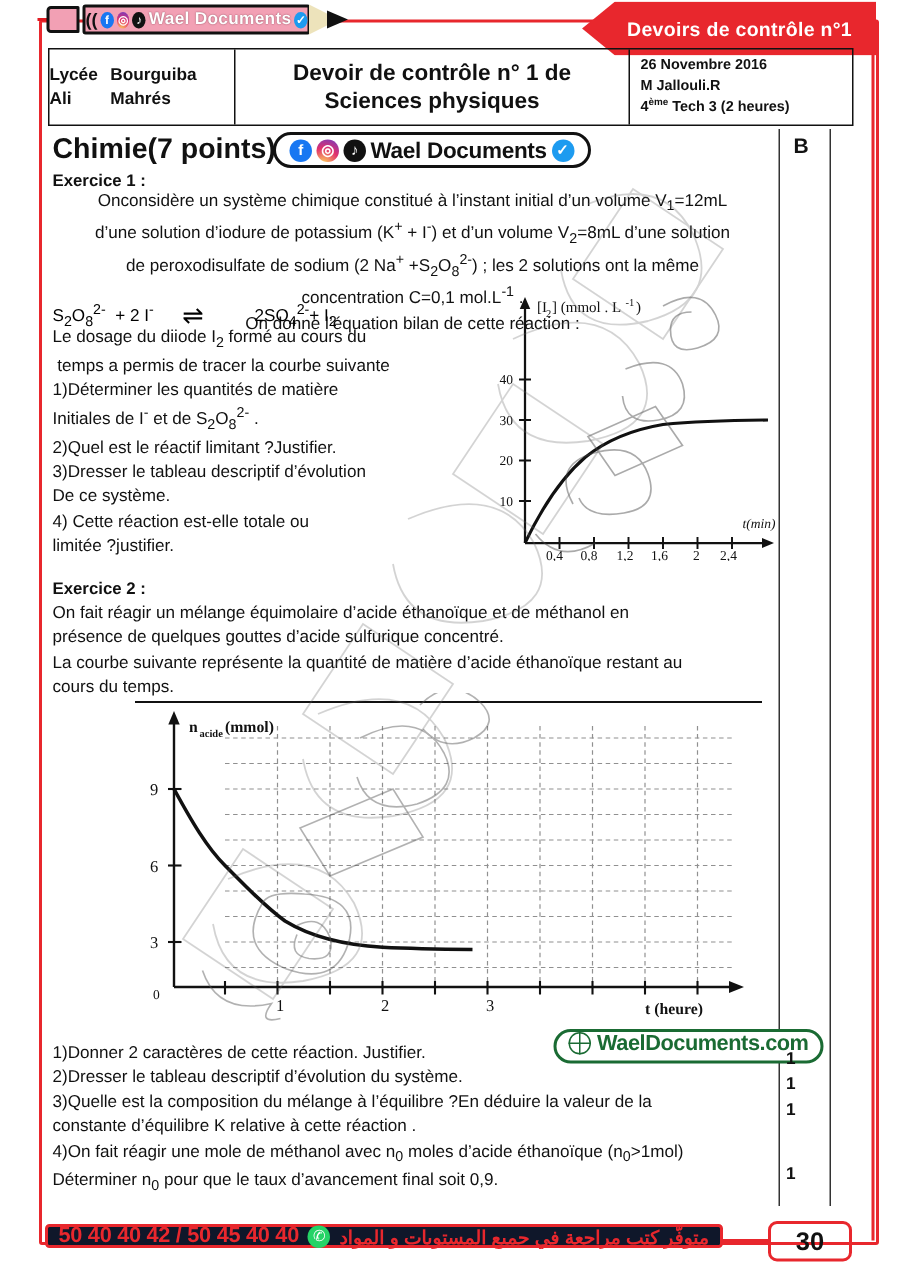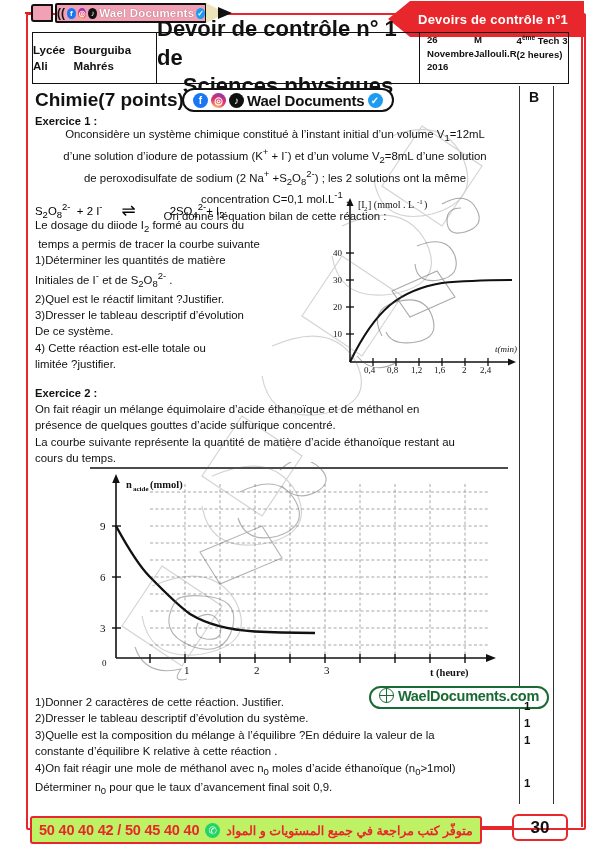--- a/index.html
+++ b/index.html
@@ -64,22 +64,22 @@
   
   .hdr {
     position:absolute; left:32px; top:32px; width:537px; height:52px;
     border:1.6px solid #111; display:flex;
   }
   .hdr-l { width:124px; border-right:1.6px solid #111; display:flex; 
     align-items:center; justify-content:center; padding-top:2px;}
   .hdr-l div { font-size:11.5px; font-weight:bold; color:#111; line-height:1.35; }
   .hdr-c { flex:1; border-right:1.6px solid #111; display:flex; flex-direction:column;
     align-items:center; justify-content:center;}
-  .hdr-c div { font-size:22px; font-weight:bold; color:#111; line-height:1.3; }
-  .hdr-r { width:148px; display:flex; flex-direction:row; justify-content:center; padding-left:7px;}
+  .hdr-c div { font-size:15px; font-weight:bold; color:#111; line-height:1.3; }
+  .hdr-r { width:148px; display:flex; flex-direction:column; justify-content:center; padding-left:7px;}
   .hdr-r div { font-size:9.6px; font-weight:bold; color:#111; line-height:1.42; }
   sup.sm { font-size:6.6px; vertical-align:super; }
 
   
   .body-area { position:absolute; left:32px; top:86px; width:537px; height:718px; }
   .rule-col1 { position:absolute; left:487px; top:0px; width:1.3px; height:600px; background:#333; }
   .rule-col2 { position:absolute; left:521px; top:0px; width:1.3px; height:718px; background:#333; }
   .rule-col1b { position:absolute; left:487px; top:600px; width:1.3px; height:118px; background:#333; }
 
   .h-chimie { position:absolute; left:3px; top:3px; font-size:19px; font-weight:bold; color:#111; }
@@ -123,21 +123,21 @@
     position:absolute; left:337px; top:600px; height:23px; padding:0 8px;
     border:2.1px solid #1a6b33; border-radius:12px; background:#fff;
     display:flex; align-items:flex-start; gap:4px;
   }
   .site-pill .st { font-size:14.5px; font-weight:bold; color:#1a6b33; letter-spacing:-.3px;}
   .globe { width:15px;height:15px;border:1.6px solid #1a6b33;border-radius:50%;
      position:relative;display:inline-block;}
   .globe:before{content:"";position:absolute;left:6px;top:-1px;width:1.4px;height:15px;background:#1a6b33;}
   .globe:after{content:"";position:absolute;left:-1px;top:6px;width:15px;height:1.4px;background:#1a6b33;}
   .foot-pill {
-    position:absolute; left:30px; top:816px; height:28px; background:#bef264;
+    position:absolute; left:30px; top:816px; height:16px; background:#0f172a;
     border:2.2px solid #e8272d; border-radius:3px;
     padding:0 7px; display:flex; align-items:center; gap:6px;
   }
   .foot-phone { font-size:14.5px; font-weight:bold; color:#e8272d; white-space:nowrap; letter-spacing:-.2px;}
   .wa { width:15px;height:15px;border-radius:50%;background:#25d366;display:inline-block;
     color:#fff;font-size:10px;text-align:center;line-height:15px;}
   .foot-ar { font-size:12.5px; font-weight:bold; color:#e8272d; direction:rtl; white-space:nowrap; }
   .foot-tail { position:absolute; left:474px; top:826px; width:38px; height:3.4px; background:#e8272d;}
   .pagebox {
     position:absolute; left:512px; top:814px; width:56px; height:27px;

